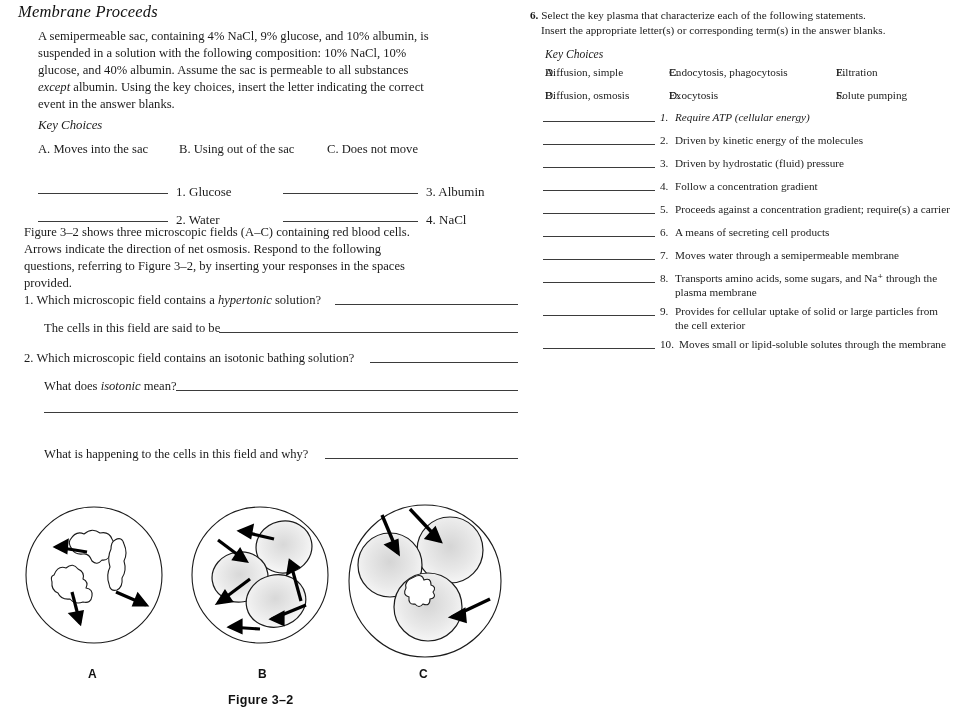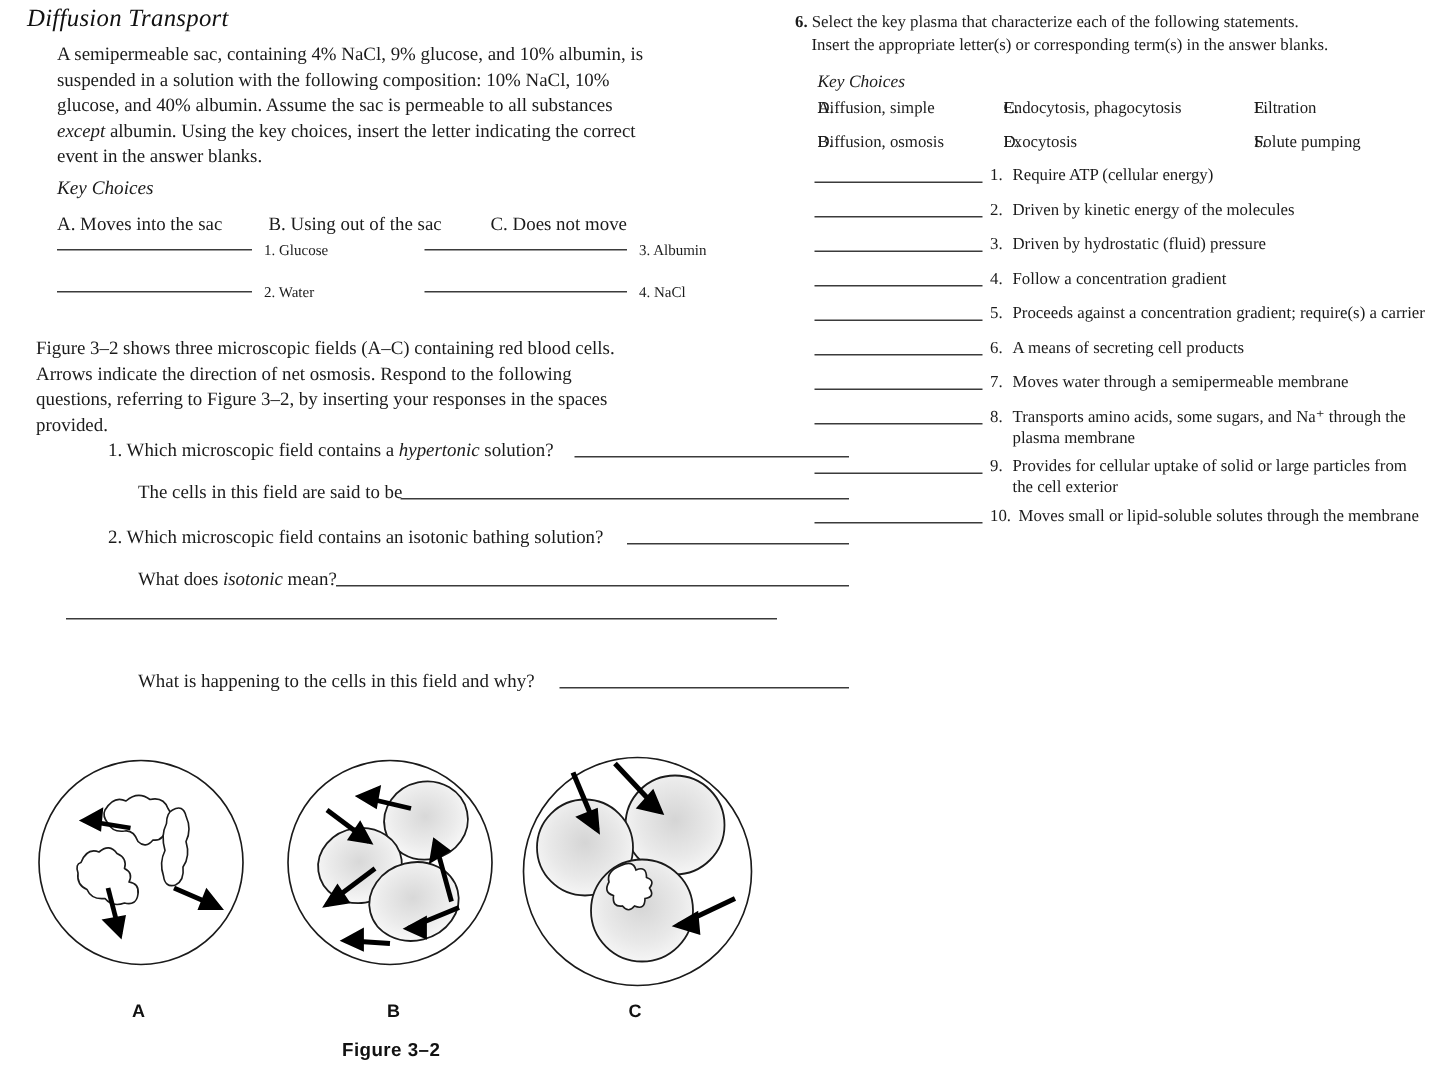--- a/index.html
+++ b/index.html
@@ -55,23 +55,23 @@
     width: 450px;
     font-size: 12.6px;
   }
   .kc-options-left span.opt { position: absolute; top: 0; white-space: nowrap; }
   .kc-options-left span.opt:nth-of-type(1) { left: 0; }
   .kc-options-left span.opt:nth-of-type(2) { left: 141px; }
   .kc-options-left span.opt:nth-of-type(3) { left: 289px; }
 
   .answer-pairs {
     position: absolute;
-    left: 38px; top: 148px;
+    left: 38px; top: 175px;
     width: 460px;
-    font-size: 10px;
+    font-size: 13px;
   }
   .ap-row { position: relative; height: 28px; }
   .ap-blank {
     position: absolute;
     bottom: 9px;
     border-bottom: 1px solid #3b3b3b;
     height: 0;
   }
   .ap-label { position: absolute; bottom: 3px; white-space: nowrap; }
   .ap-blank.c1 { left: 0px;   width: 130px; }
@@ -81,21 +81,21 @@
 
   .fig-intro {
     position: absolute;
     left: 24px; top: 224px;
     width: 405px;
     font-size: 12.6px;
     line-height: 1.345;
   }
 
   .q-block { position: absolute; left: 24px; width: 500px; font-size: 12.6px; }
-  .q-line { position: relative; height: 16px; white-space: nowrap; margin-left: 48px; }
+  .q-line { position: relative; height: 16px; white-space: nowrap; }
   .q-line .txt { position: absolute; left: 0; bottom: 0; }
   .q-line .txt.indent { left: 20px; }
   .q-line .ln {
     position: absolute;
     bottom: 3px;
     border-bottom: 1px solid #3b3b3b;
     height: 0;
   }
   .q-line i { font-style: italic; }
 
@@ -190,21 +190,21 @@
     font-size: 12.5px;
     color: #111;
     letter-spacing: 0.3px;
   }
 </style>
 </head>
 <body>
 
 <div class="col-left">
 
-  <div class="page-title">Diffusion Transport</div>
+  <div class="page-title">Membrane Proceeds</div>
 
   <div class="intro">
     <span>A semipermeable sac, containing 4% NaCl, 9% glucose, and 10% albumin, is suspended in a solution with the following composition: 10% NaCl, 10% glucose, and 40% albumin. Assume the sac is permeable to all substances </span><i>except</i><span> albumin. Using the key choices, insert the letter indicating the correct event in the answer blanks.</span>
   </div>
 
   <div class="kc-heading" id="kc-heading-left">Key Choices</div>
 
   <div class="kc-options-left">
     <span class="opt">
       <span>A.</span>
@@ -317,21 +317,21 @@
       </span>
       <span class="k3">
         <span>F.</span>
         <span>Solute pumping</span>
       </span>
     </div>
   </div>
 
   <div class="statements">
 
-    <div class="st-row" style="height:23px;">
+    <div class="st-row" style="height:23px;font-style:italic;">
       <span class="st-blank" style="top:11px;"></span>
       <span class="st-text" style="top:0;">
         <span class="n">1.</span><span class="body">Require ATP (cellular energy)</span>
       </span>
     </div>
 
     <div class="st-row" style="height:23px;">
       <span class="st-blank" style="top:11px;"></span>
       <span class="st-text" style="top:0;">
         <span class="n">2.</span><span class="body">Driven by kinetic energy of the molecules</span>

